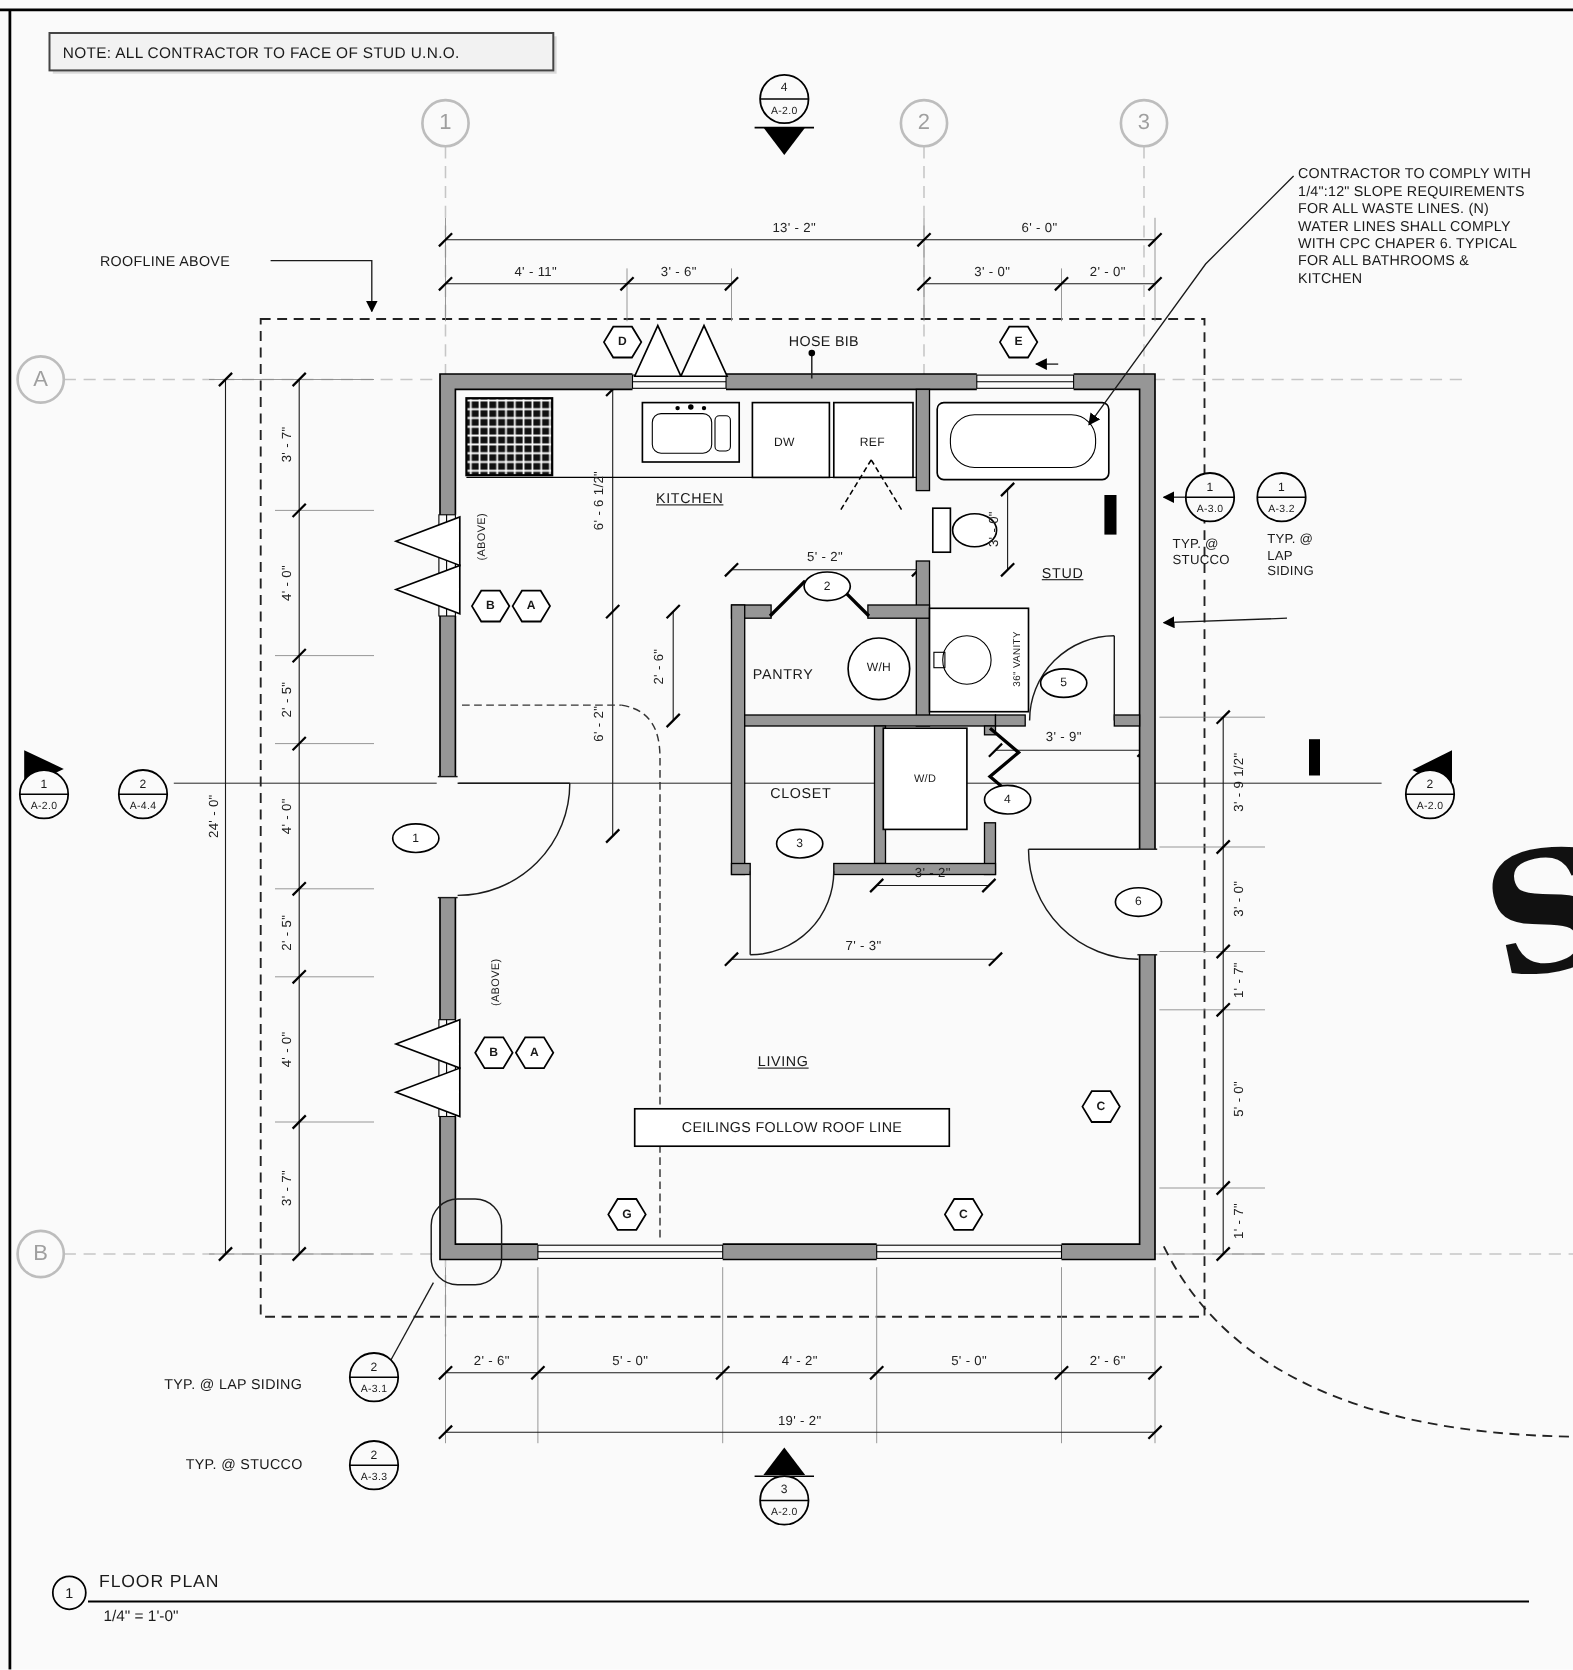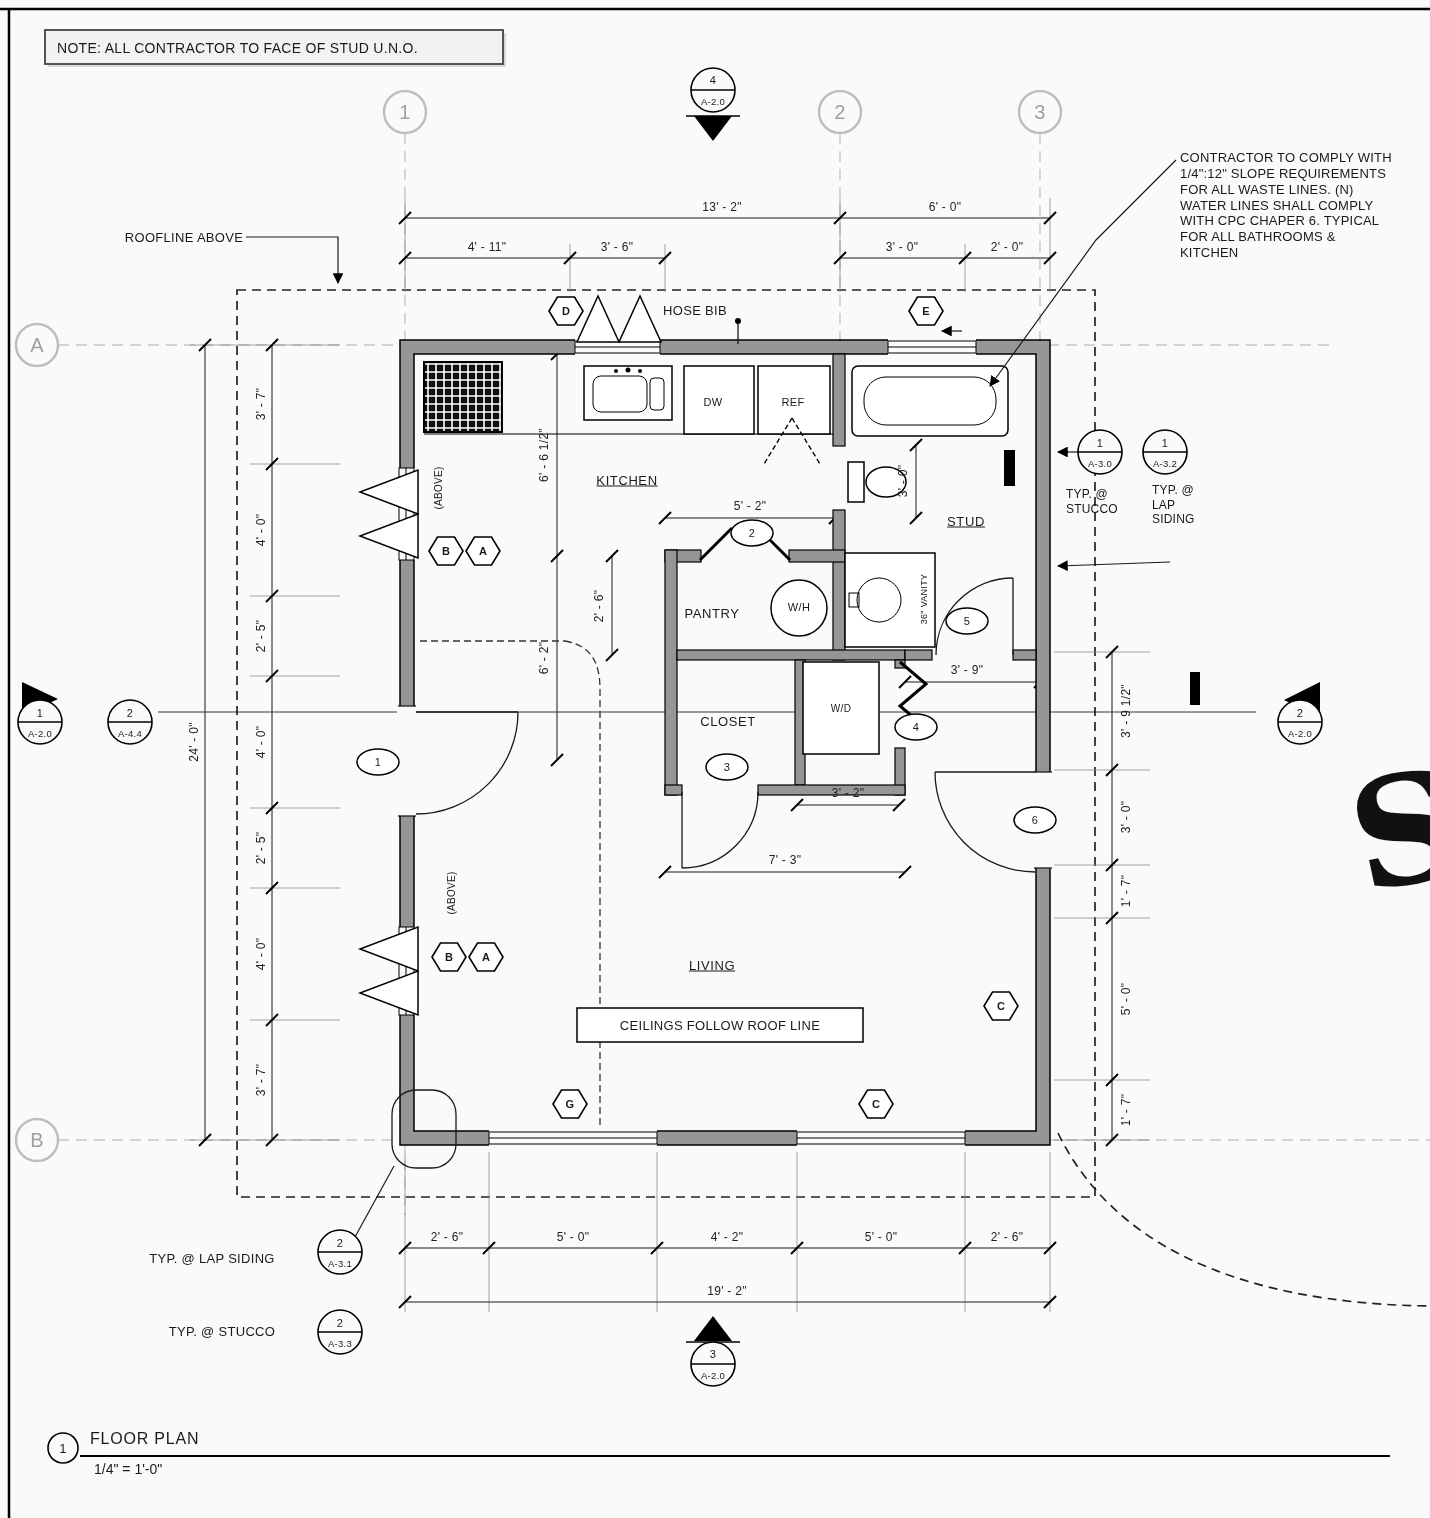--- a/index.html
+++ b/index.html
@@ -411,30 +411,30 @@
 <div class="lbl reftop" style="left:340px;top:1243px">2</div>
 <div class="lbl refbot" style="left:340px;top:1263px">A-3.1</div>
 <div class="lbl reftop" style="left:340px;top:1323px">2</div>
 <div class="lbl refbot" style="left:340px;top:1343px">A-3.3</div>
 
 <div class="note" style="left:1066px;top:487px;width:68px;font-size:12px">TYP. @ STUCCO</div>
 <div class="note" style="left:1152px;top:483px;width:56px;font-size:12px">TYP. @ LAP SIDING</div>
 <div class="lbl" style="left:212px;top:1258px">TYP. @ LAP SIDING</div>
 <div class="lbl" style="left:222px;top:1331px">TYP. @ STUCCO</div>
 
-<div class="lbl" style="left:184px;top:237px">ROOFLINE ABOVE</div>
-<div class="lbl" style="left:695px;top:310px">HOSE BIB</div>
+<div class="lbl" style="left:150px;top:237px">ROOFLINE ABOVE</div>
+<div class="lbl" style="left:749px;top:310px">HOSE BIB</div>
 <div class="note" style="left:1180px;top:150px;width:212px">CONTRACTOR TO COMPLY WITH 1/4":12" SLOPE REQUIREMENTS FOR ALL WASTE LINES. (N) WATER LINES SHALL COMPLY WITH CPC CHAPER 6. TYPICAL FOR ALL BATHROOMS &amp; KITCHEN</div>
 <div class="lbl" style="left:720px;top:1025px">CEILINGS FOLLOW ROOF LINE</div>
 <div class="lbl rot small" style="left:438px;top:488px">(ABOVE)</div>
 <div class="lbl rot small" style="left:451px;top:893px">(ABOVE)</div>
 <div class="lbl rot tiny" style="left:924px;top:599px">36" VANITY</div>
 <div class="bigS" style="left:1352px;top:742px">S</div>
 
-<div class="lbl room u" style="left:627px;top:480px">KITCHEN</div>
+<div class="lbl room u" style="left:627px;top:453px">KITCHEN</div>
 <div class="lbl room u" style="left:966px;top:521px">STUD</div>
 <div class="lbl room u" style="left:712px;top:965px">LIVING</div>
 <div class="lbl room" style="left:712px;top:613px">PANTRY</div>
 <div class="lbl room" style="left:728px;top:721px">CLOSET</div>
 <div class="lbl" style="left:799px;top:607px;font-size:11px">W/H</div>
 <div class="lbl" style="left:841px;top:708px;font-size:10px">W/D</div>
 <div class="lbl" style="left:713px;top:402px;font-size:11px">DW</div>
 <div class="lbl" style="left:793px;top:402px;font-size:11px">REF</div>
 
 <div class="lbl dim" style="left:722px;top:207px">13' - 2"</div>

